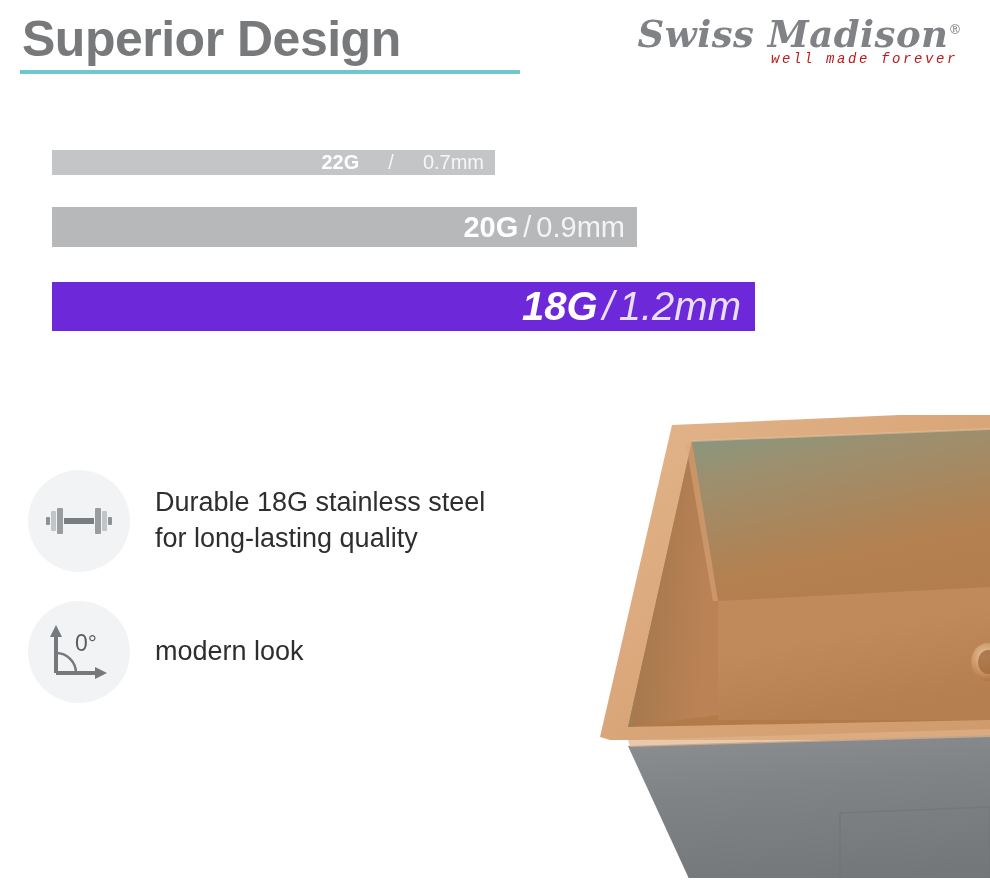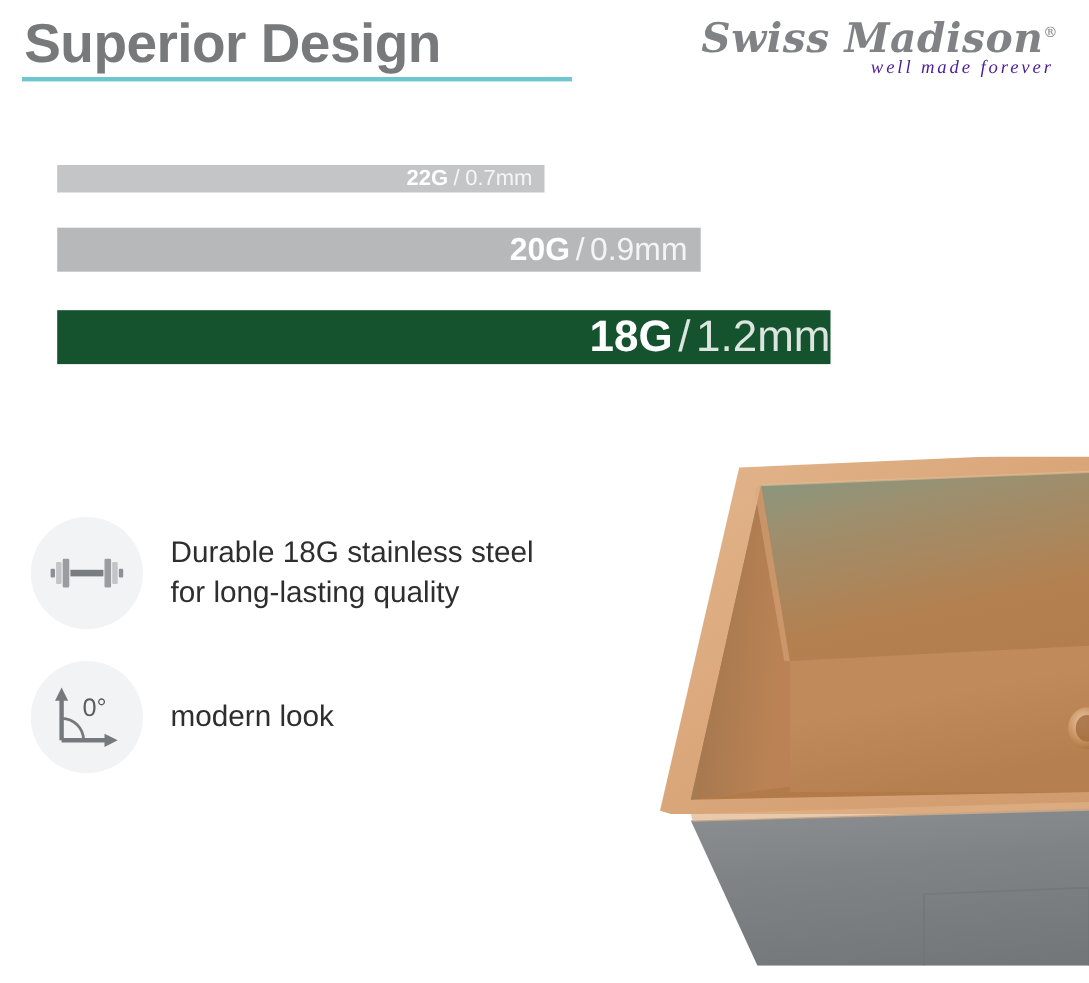--- a/index.html
+++ b/index.html
@@ -59,24 +59,24 @@
     white-space: nowrap;
     text-align: center;
   }
   .brand-reg {
     font-size: 13px;
     vertical-align: super;
     font-style: normal;
     font-weight: normal;
   }
   .brand-tagline {
-    font-family: Liberation Serif, serif;
+    font-family: Liberation Mono, monospace;
     font-style: italic;
-    font-size: 17px;
-    color: #4c1d95;
+    font-size: 14px;
+    color: #b91c1c;
     letter-spacing: 2.6px;
     margin-top: -2px;
     padding-right: 4px;
     white-space: nowrap;
   }
 
   
   .gauge-chart {
     position: absolute;
     left: 52px;
@@ -103,34 +103,37 @@
     font-weight: normal;
     opacity: 0.85;
   }
   .bar-22 {
     width: 443px;
     height: 25px;
     background: #c3c5c7;
     margin-bottom: 32px;
     padding-right: 11px;
     font-size: 20px;
+    gap: 24px;
   }
   .bar-20 {
     width: 585px;
     height: 40px;
     background: #b6b8ba;
     margin-bottom: 35px;
     padding-right: 12px;
     font-size: 29px;
   }
   .bar-18 {
     width: 703px;
     height: 49px;
-    background: #14532d;
+    background: #6d28d9;
+    padding-right: 14px;
     font-size: 40px;
+    font-style: italic;
   }
 
   
   .features {
     position: absolute;
     left: 28px;
     top: 470px;
     width: 560px;
     z-index: 4;
   }

